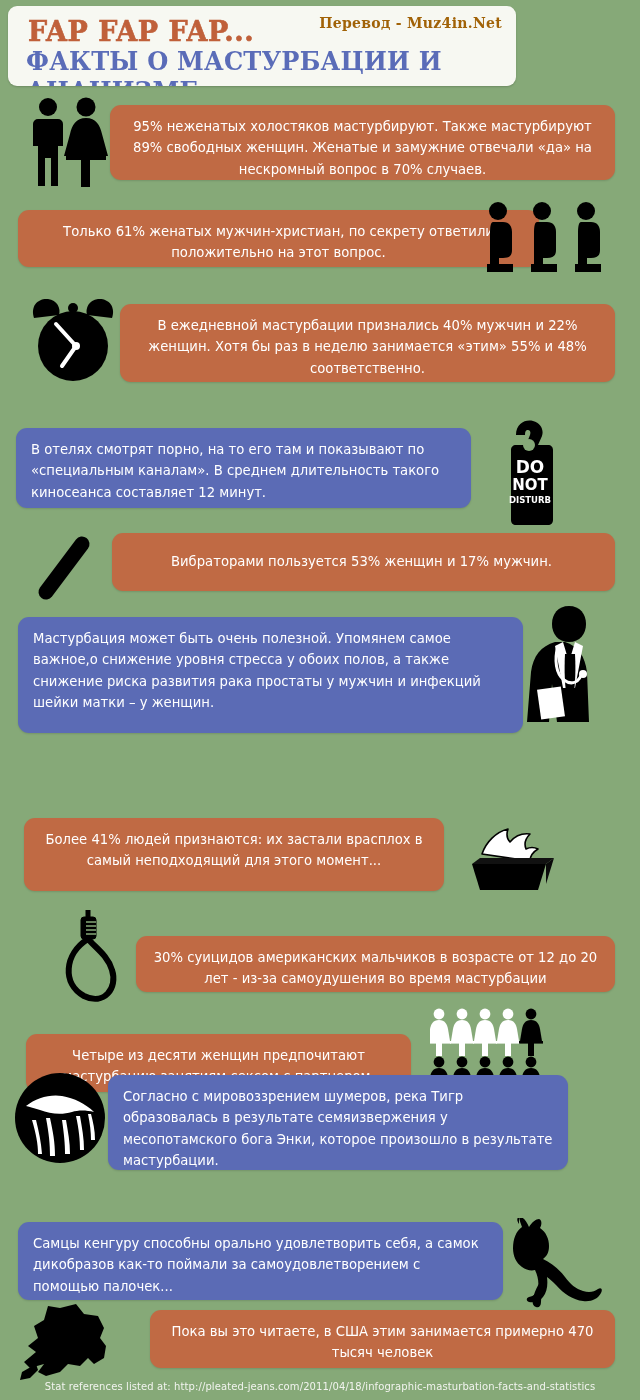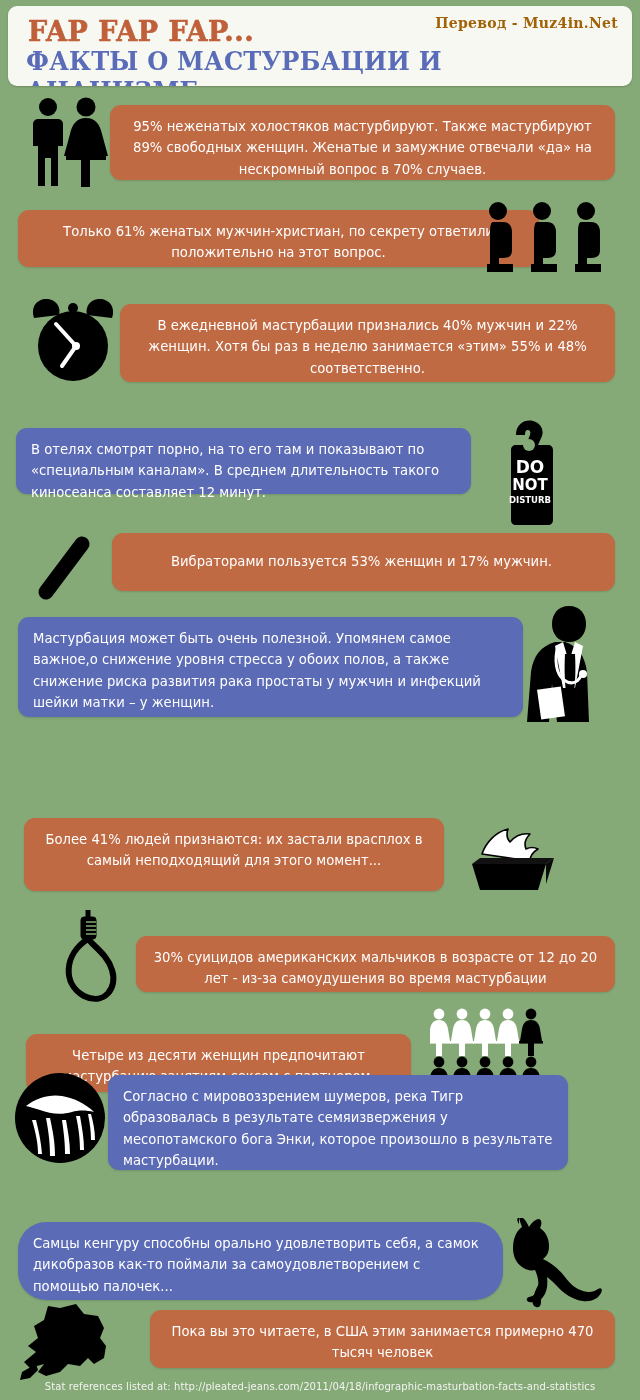--- a/index.html
+++ b/index.html
@@ -6,21 +6,21 @@
   body{
     width:640px;height:1400px;
     background:#86a978;
     font-family:"DejaVu Sans","Liberation Sans",sans-serif;
     overflow:hidden;position:relative;
   }
   .page{position:relative;width:640px;height:1400px;background:#86a978;}
 
   
   .header{
-    position:absolute;left:8px;top:6px;width:624px;height:80px;
+    position:absolute;left:8px;top:6px;width:508px;height:80px;
     background:#f7f8f2;border-radius:9px;
     box-shadow:0 1px 2px rgba(0,0,0,.18);
     overflow:hidden;
   }
   .hdr-fap{
     position:absolute;left:20px;top:10px;
     font-family:"DejaVu Serif","Liberation Serif",serif;
     font-weight:bold;font-size:27px;letter-spacing:.5px;
     color:#c0603a;
     -webkit-text-stroke:.6px #c0603a;
@@ -117,21 +117,21 @@
       </g>
       <g stroke="#fff" stroke-width="4" fill="none" stroke-linecap="round">
         <path d="M30 28 L50 50"></path>
         <path d="M50 50 L36 70"></path>
       </g>
       <circle cx="50" cy="50" r="4" fill="#fff"></circle>
     </svg>
   </div>
   <div class="bubble orange" style="left:120px;top:304px;width:495px;height:78px;">В ежедневной мастурбации признались 40% мужчин и 22% женщин. Хотя бы раз в неделю занимается «этим» 55% и 48% соответственно.</div>
 
-  <div class="bubble blue" style="left:16px;top:428px;width:455px;height:66px;">В отелях смотрят порно, на то его там и показывают по «специальным каналам». В среднем длительность такого киносеанса составляет 12 минут.</div>
+  <div class="bubble blue" style="left:16px;top:428px;width:455px;height:80px;">В отелях смотрят порно, на то его там и показывают по «специальным каналам». В среднем длительность такого киносеанса составляет 12 минут.</div>
   <div class="icon" style="left:506px;top:418px;">
     <svg width="48" height="108" viewBox="0 0 48 108">
       <g fill="#000">
         <path d="M10 17 c0 -12 10 -16 17 -14 c8 2 11 9 9 15 l-4 9 h10 c3 0 5 2 5 5 v70 c0 3 -2 5 -5 5 H10 c-3 0 -5 -2 -5 -5 V32 c0 -3 2 -5 5 -5 h10 l4 -10 c1 -3 0 -5 -2 -5 c-2 0 -3 1 -3 5 z"></path>
         <circle cx="23" cy="27" r="6" fill="#86a978"></circle>
       </g>
       <g fill="#fff" font-family="DejaVu Sans, sans-serif" font-weight="bold" text-anchor="middle">
         <text x="24" y="55" font-size="17">DO</text>
         <text x="24" y="72" font-size="15">NOT</text>
         <text x="24" y="85" font-size="8.5">DISTURB</text>
@@ -141,21 +141,21 @@
 
   <div class="icon" style="left:30px;top:530px;">
     <svg width="68" height="78" viewBox="0 0 68 78">
       <line x1="16" y1="62" x2="52" y2="14" stroke="#000" stroke-width="15" stroke-linecap="round"></line>
     </svg>
   </div>
   <div class="bubble orange" style="left:112px;top:533px;width:503px;height:58px;display:flex;align-items:center;">
     <span style="padding-left:44px;">Вибраторами пользуется 53% женщин и 17% мужчин.</span>
   </div>
 
-  <div class="bubble blue" style="left:18px;top:617px;width:505px;height:100px;">Мастурбация может быть очень полезной. Упомянем самое важное,о снижение уровня стресса у обоих полов, а также снижение риска развития рака простаты у мужчин и инфекций шейки матки – у женщин.</div>
+  <div class="bubble blue" style="left:18px;top:617px;width:505px;height:116px;">Мастурбация может быть очень полезной. Упомянем самое важное,о снижение уровня стресса у обоих полов, а также снижение риска развития рака простаты у мужчин и инфекций шейки матки – у женщин.</div>
   <div class="icon" style="left:525px;top:602px;">
     <svg width="105" height="122" viewBox="0 0 105 122">
       <g fill="#000">
         <path d="M44 4 c-11 0 -17 8 -17 18 c0 10 6 18 17 18 c11 0 17 -8 17 -18 c0 -10 -6 -18 -17 -18 z"></path>
         <path d="M30 40 c-14 4 -22 14 -24 30 l-4 50 h22 l3 -38 l5 38 h32 l-2 -50 c-2 -16 -9 -26 -22 -30 z"></path>
         <path d="M38 40 l6 20 l6 -20 l8 4 l-8 42 h-12 l-8 -42 z" fill="#fff"></path>
         <path d="M40 52 c-1 18 0 34 2 44 h6 c2 -10 3 -26 2 -44 z"></path>
       </g>
       <g fill="none" stroke="#fff" stroke-width="3">
         <path d="M33 44 c-4 14 -2 28 6 34 c8 6 16 2 18 -8"></path>
@@ -223,21 +223,21 @@
         <path d="M18 48 c4 14 6 24 6 34 h4 c-1 -12 -3 -22 -6 -34 z"></path>
         <path d="M32 46 c3 16 4 26 4 38 h5 c0 -14 -2 -24 -5 -38 z"></path>
         <path d="M48 48 c2 14 3 24 3 34 h5 c0 -12 -2 -22 -4 -34 z"></path>
         <path d="M62 44 c3 14 4 24 4 34 h4 c0 -12 -2 -22 -4 -34 z"></path>
         <path d="M74 42 c2 10 3 18 3 26 h4 c0 -10 -2 -18 -4 -26 z"></path>
       </g>
     </svg>
   </div>
   <div class="bubble blue" style="left:108px;top:1075px;width:460px;height:95px;">Согласно с мировоззрением шумеров, река Тигр образовалась в результате семяизвержения у месопотамского бога Энки, которое произошло в результате мастурбации.</div>
 
-  <div class="bubble blue" style="left:18px;top:1222px;width:485px;height:78px;border-radius:28px;">Самцы кенгуру способны орально удовлетворить себя, а самок дикобразов как-то поймали за самоудовлетворением с помощью палочек...</div>
+  <div class="bubble blue" style="left:18px;top:1222px;width:485px;height:78px;">Самцы кенгуру способны орально удовлетворить себя, а самок дикобразов как-то поймали за самоудовлетворением с помощью палочек...</div>
   <div class="icon" style="left:505px;top:1218px;">
     <svg width="105" height="92" viewBox="0 0 105 92">
       <g fill="#000">
         <path d="M14 6 c-3 -4 -2 -8 2 -7 c3 1 6 5 8 10 c3 -5 7 -8 10 -8 c3 1 3 5 1 9 c6 4 9 11 9 18 c0 6 -2 10 -6 13 c8 4 16 10 22 18 c5 7 11 12 18 14 c6 2 11 1 15 -2 c3 -2 5 0 3 4 c-3 6 -10 9 -18 8 c-10 -1 -19 -7 -27 -16 c-3 -3 -6 -6 -9 -8 c1 8 0 15 -4 20 c-3 4 -8 6 -14 5 c-3 -1 -3 -4 0 -5 c5 -1 8 -4 9 -9 c1 -5 0 -12 -3 -18 c-4 1 -9 0 -13 -3 c-6 -4 -9 -11 -9 -19 c0 -9 3 -17 9 -21 c-2 -5 -3 -9 -3 -11 z"></path>
         <path d="M42 58 c-4 8 -6 17 -6 26 c0 4 -2 6 -5 5 c-3 -1 -4 -4 -3 -8 c2 -10 7 -19 14 -23 z"></path>
       </g>
     </svg>
   </div>
 
   <div class="icon" style="left:18px;top:1302px;">

